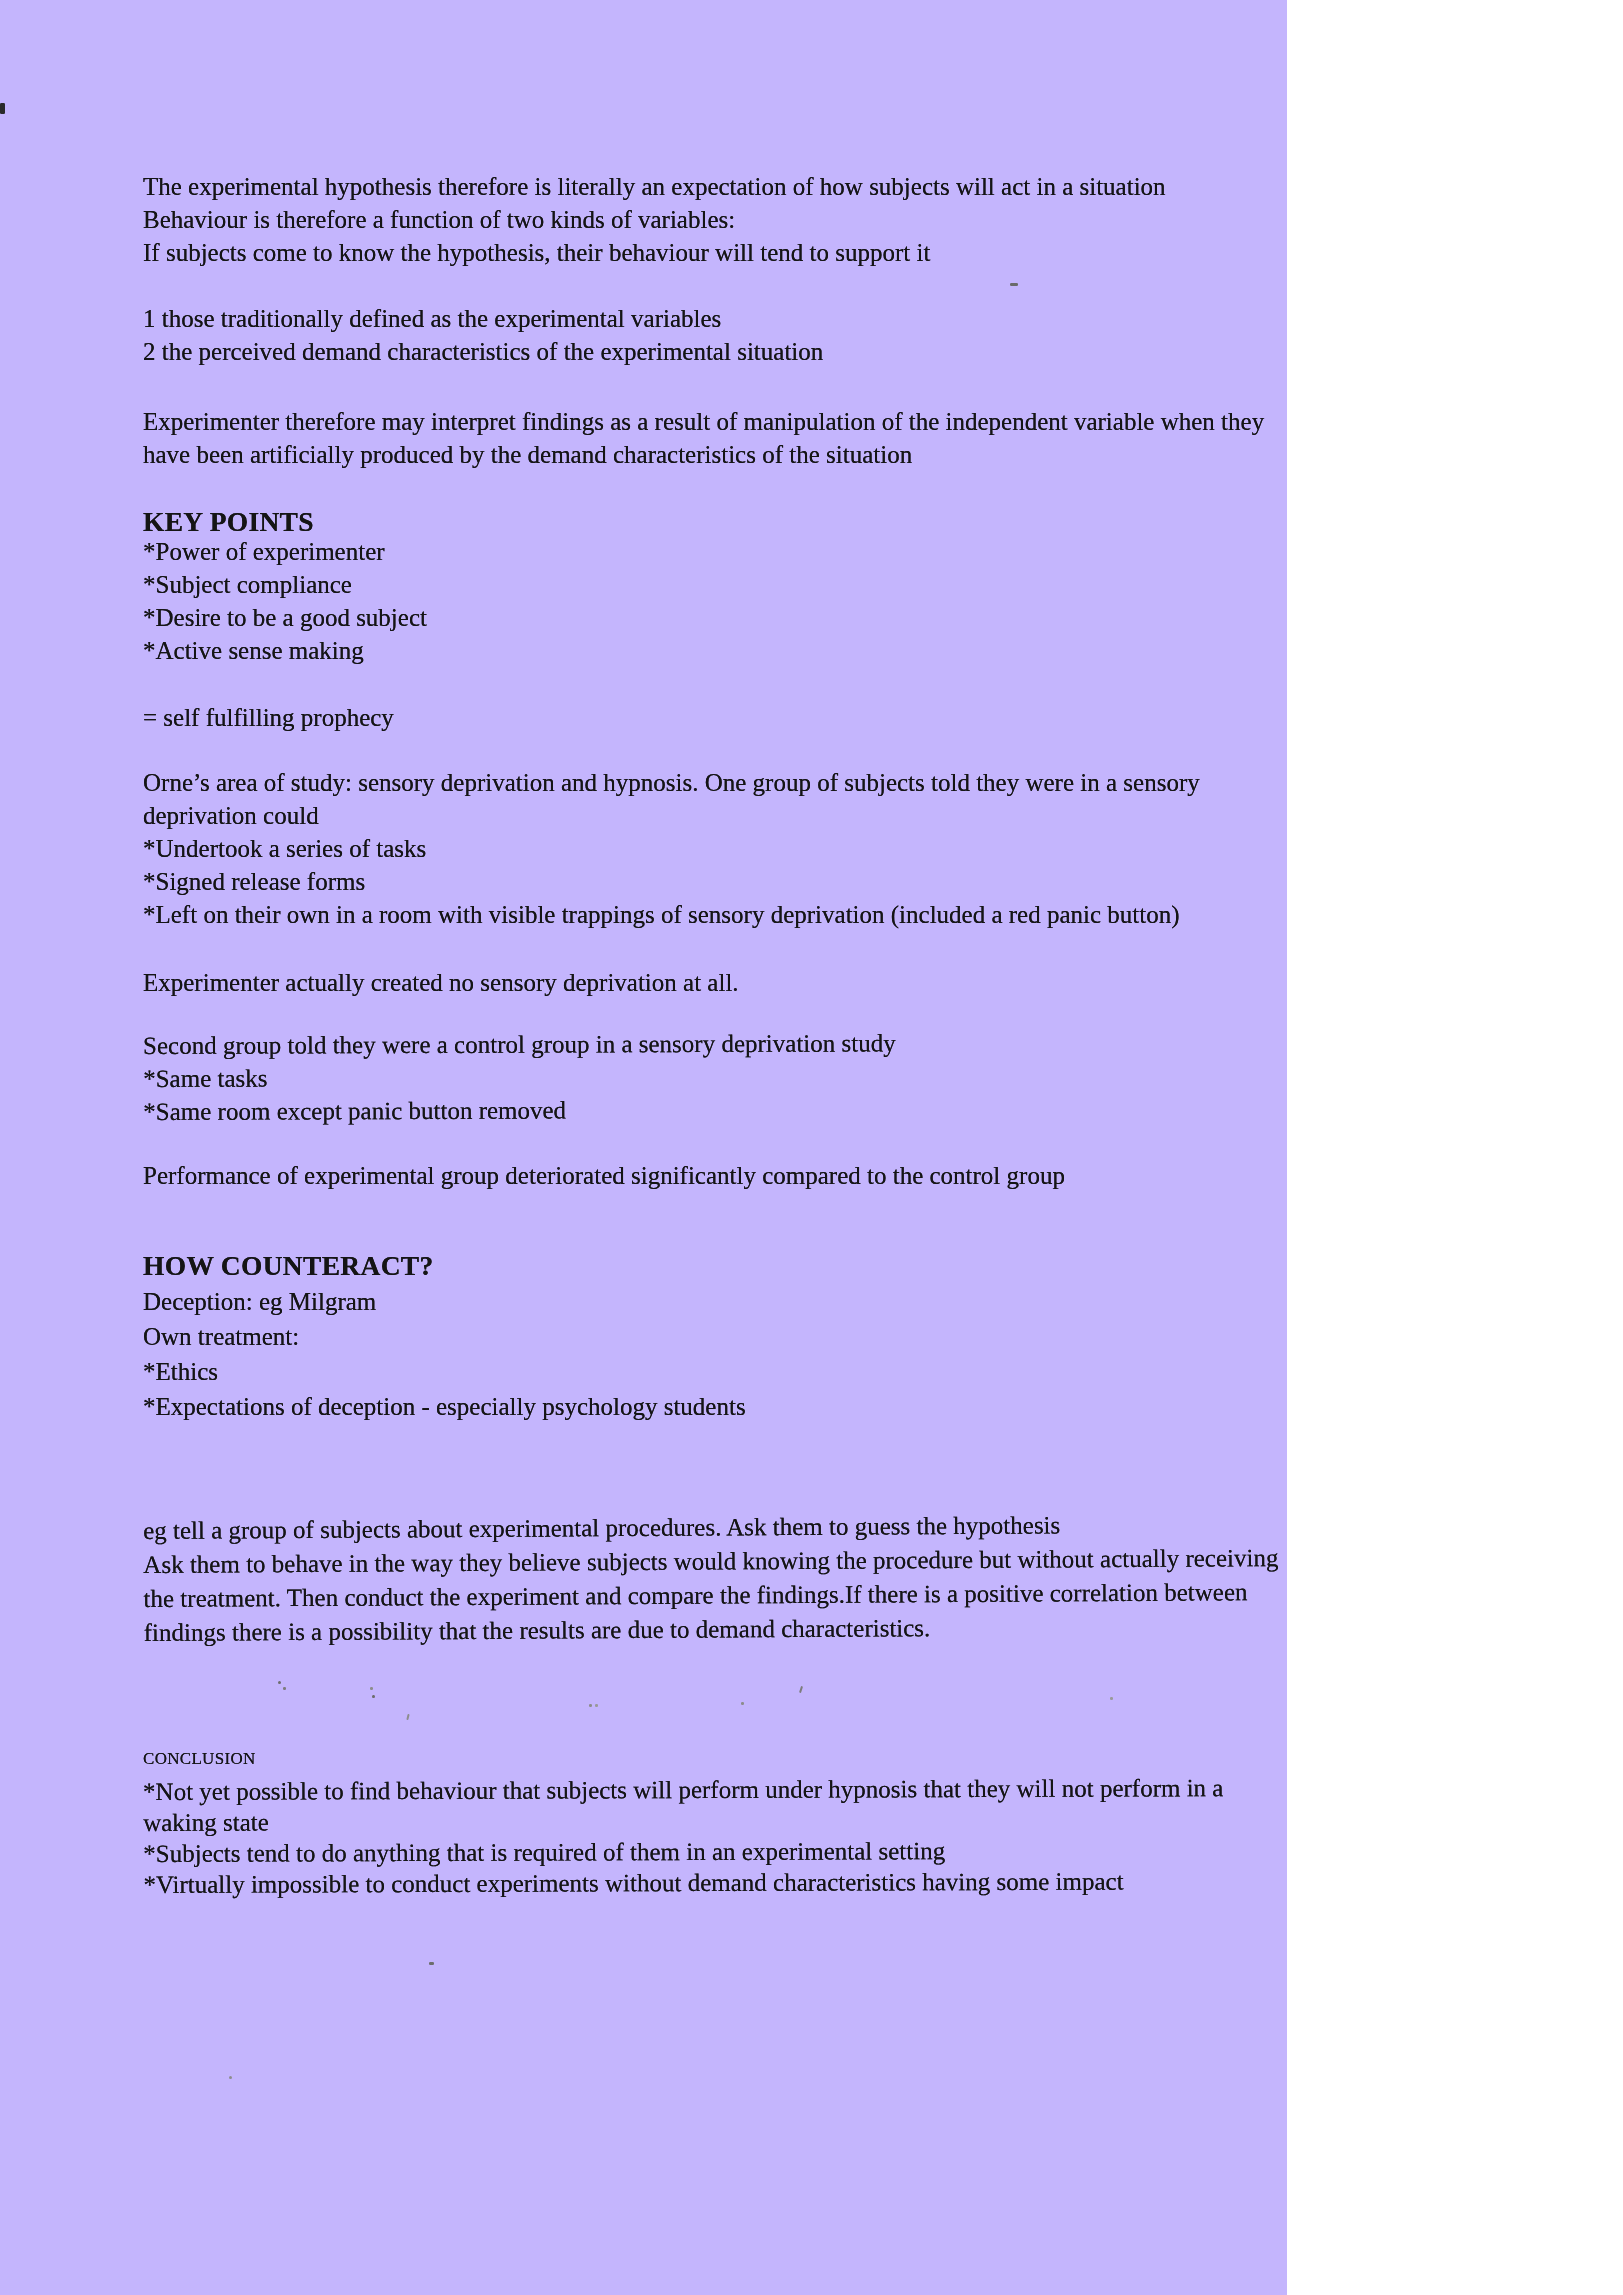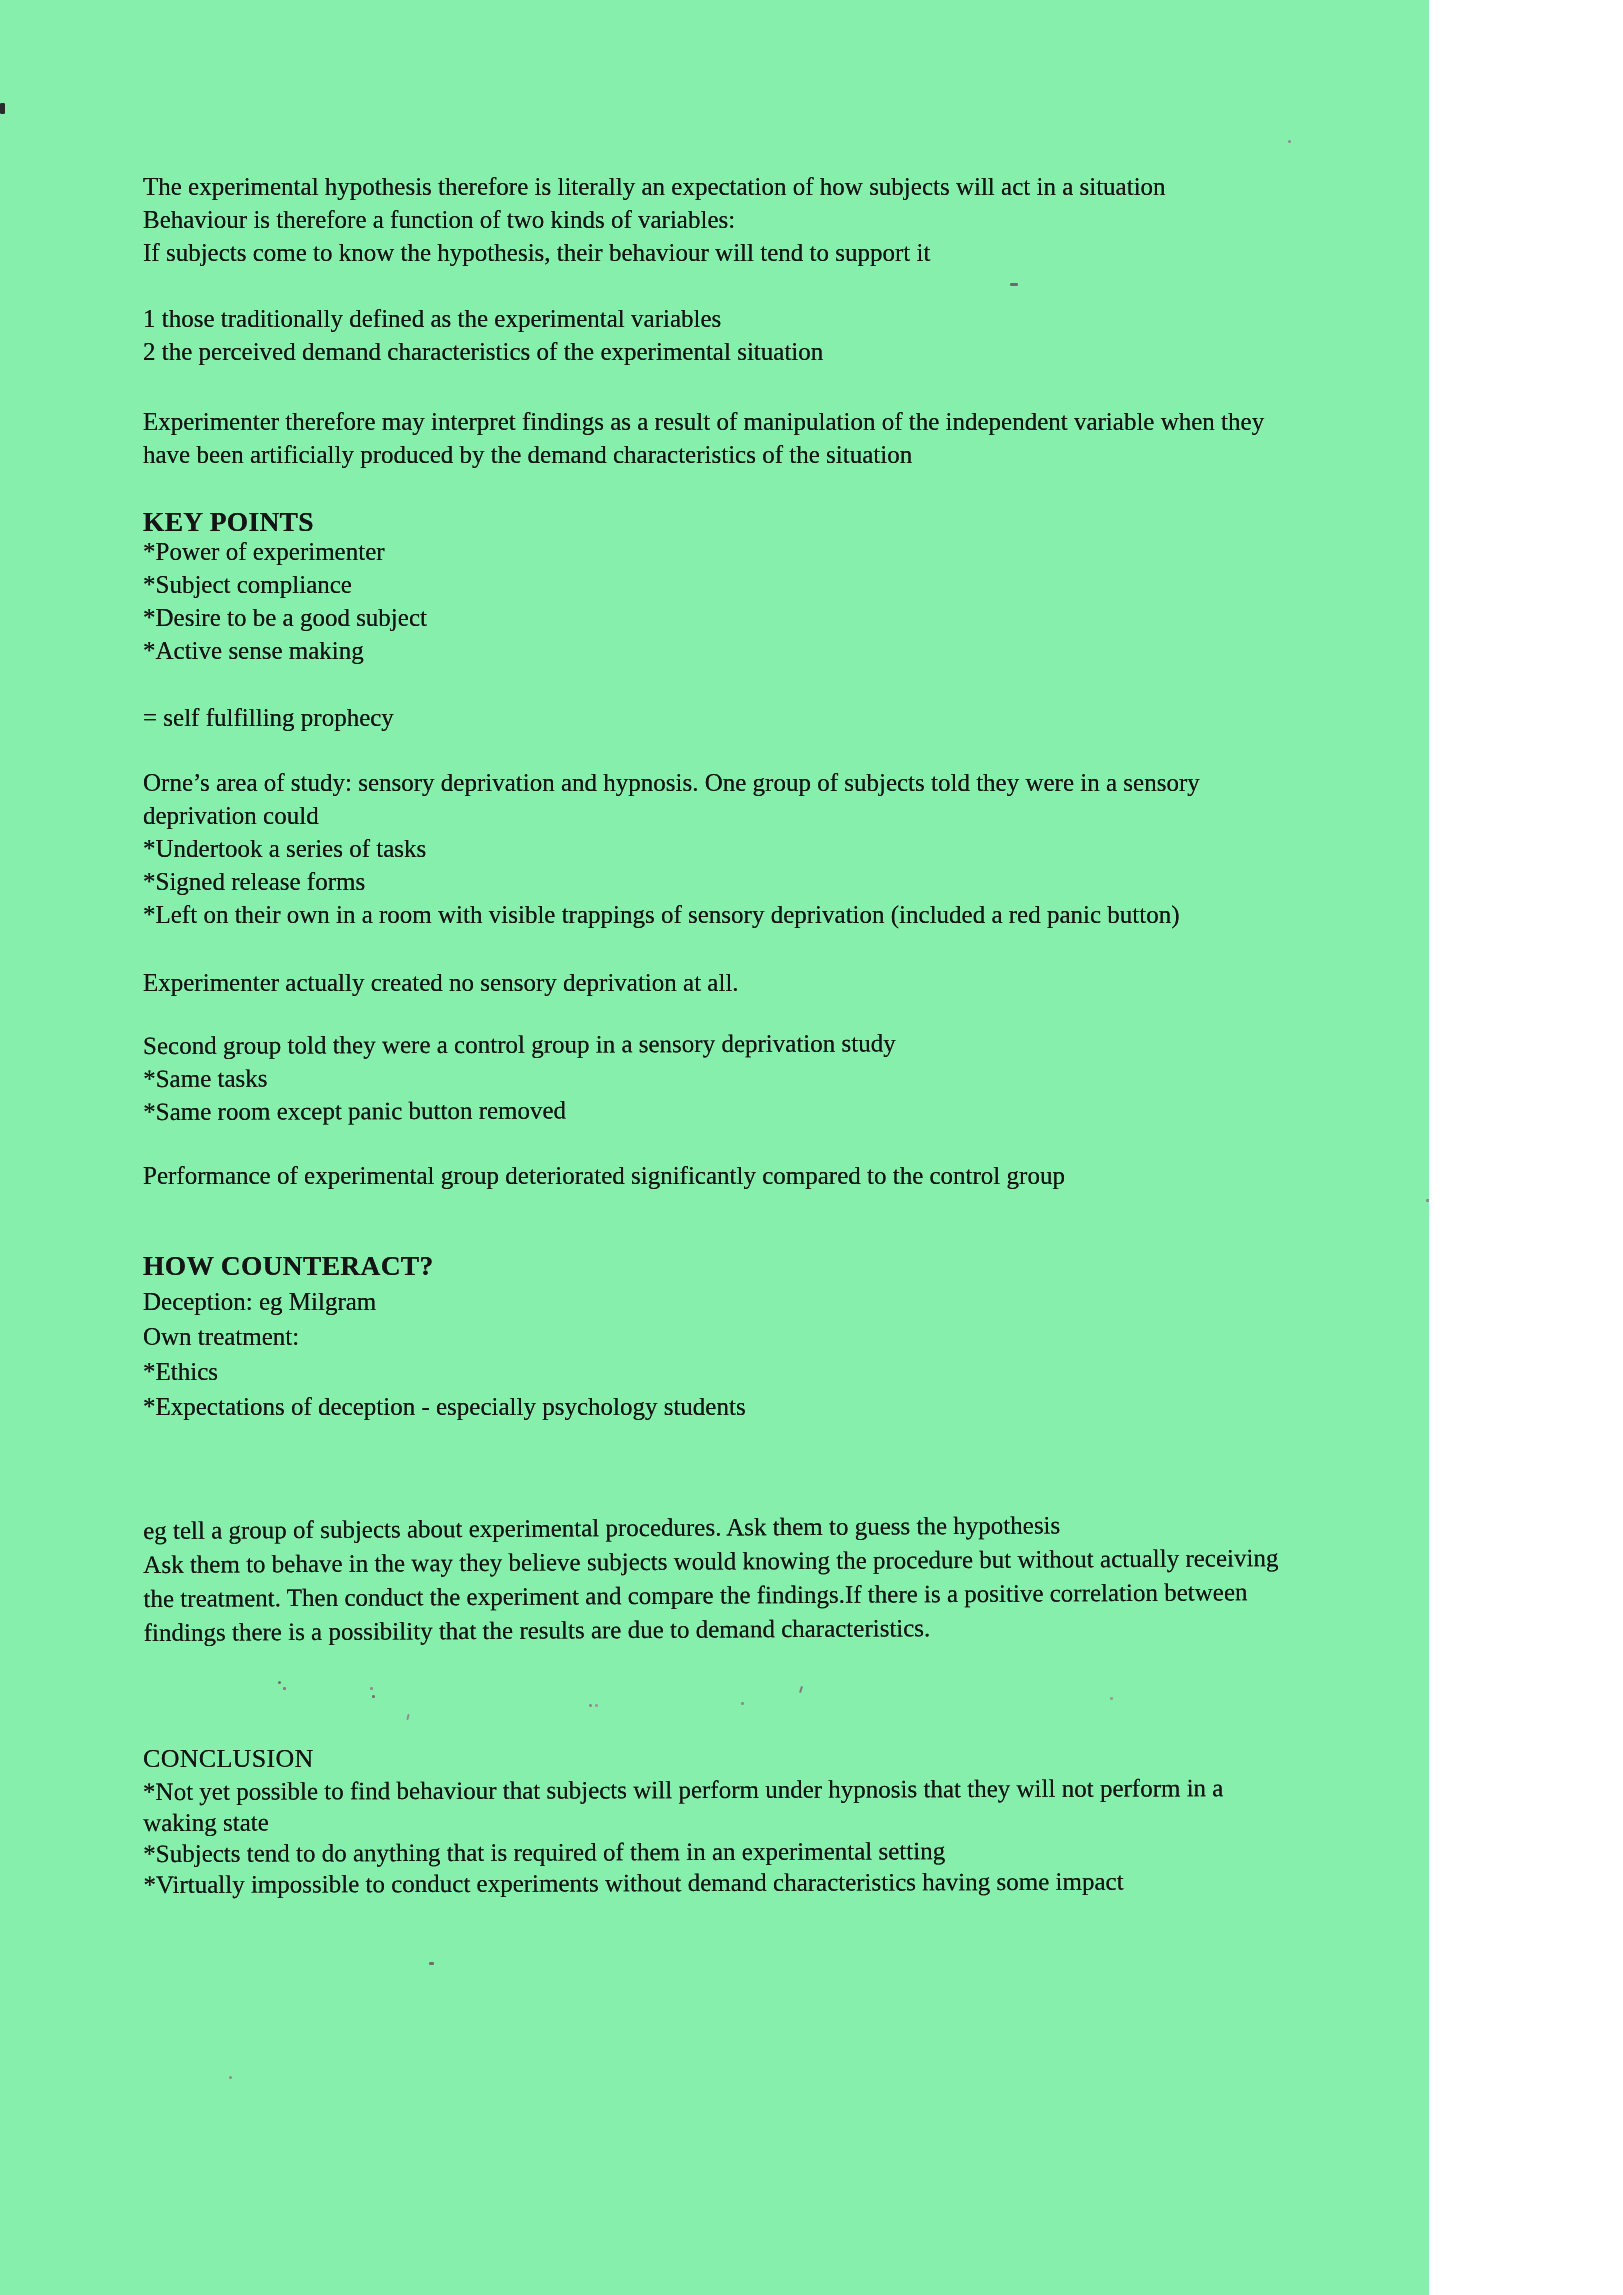--- a/index.html
+++ b/index.html
@@ -1,20 +1,20 @@
 <!DOCTYPE html>
 <html style="font-size:10.5px"><head>
 <meta charset="utf-8">
 <style>
   html, body { margin: 0; padding: 0; background: #ffffff; }
   .page {
     position: relative;
-    width: 1429px;
+    width: 1287px;
     height: 2295px;
-    background: #86efac;
+    background: #c4b5fd;
     font-family: "Liberation Serif", "DejaVu Serif", serif;
     color: #151515;
     text-shadow: 0 0 0.4px rgba(10,10,10,0.85);
     overflow: hidden;
   }
   .block {
     position: absolute;
     left: 143px;
     font-size: 25px;
     line-height: 33px;
@@ -22,21 +22,21 @@
   }
   .line { white-space: nowrap; }
   .bold { font-weight: normal; }
   .heading {
     font-weight: bold;
     font-size: 27.5px;
     letter-spacing: 0.3px;
   }
   .heading-plain {
     font-weight: normal;
-    font-size: 26px;
+    font-size: 17px;
     letter-spacing: 0.3px;
     font-family: Liberation Serif, serif;
   }
   .lh53 { line-height: 35px; }
   .lh52 { line-height: 34px; }
   .lh48 { line-height: 31px; }
   .tilt-sm { transform: rotate(-0.2deg); transform-origin: left top; }
   .tilt-md { transform: rotate(-0.35deg); transform-origin: left top; }
   .mark { position: absolute; background: #4a4a4a; }
   .dot { border-radius: 50%; }

